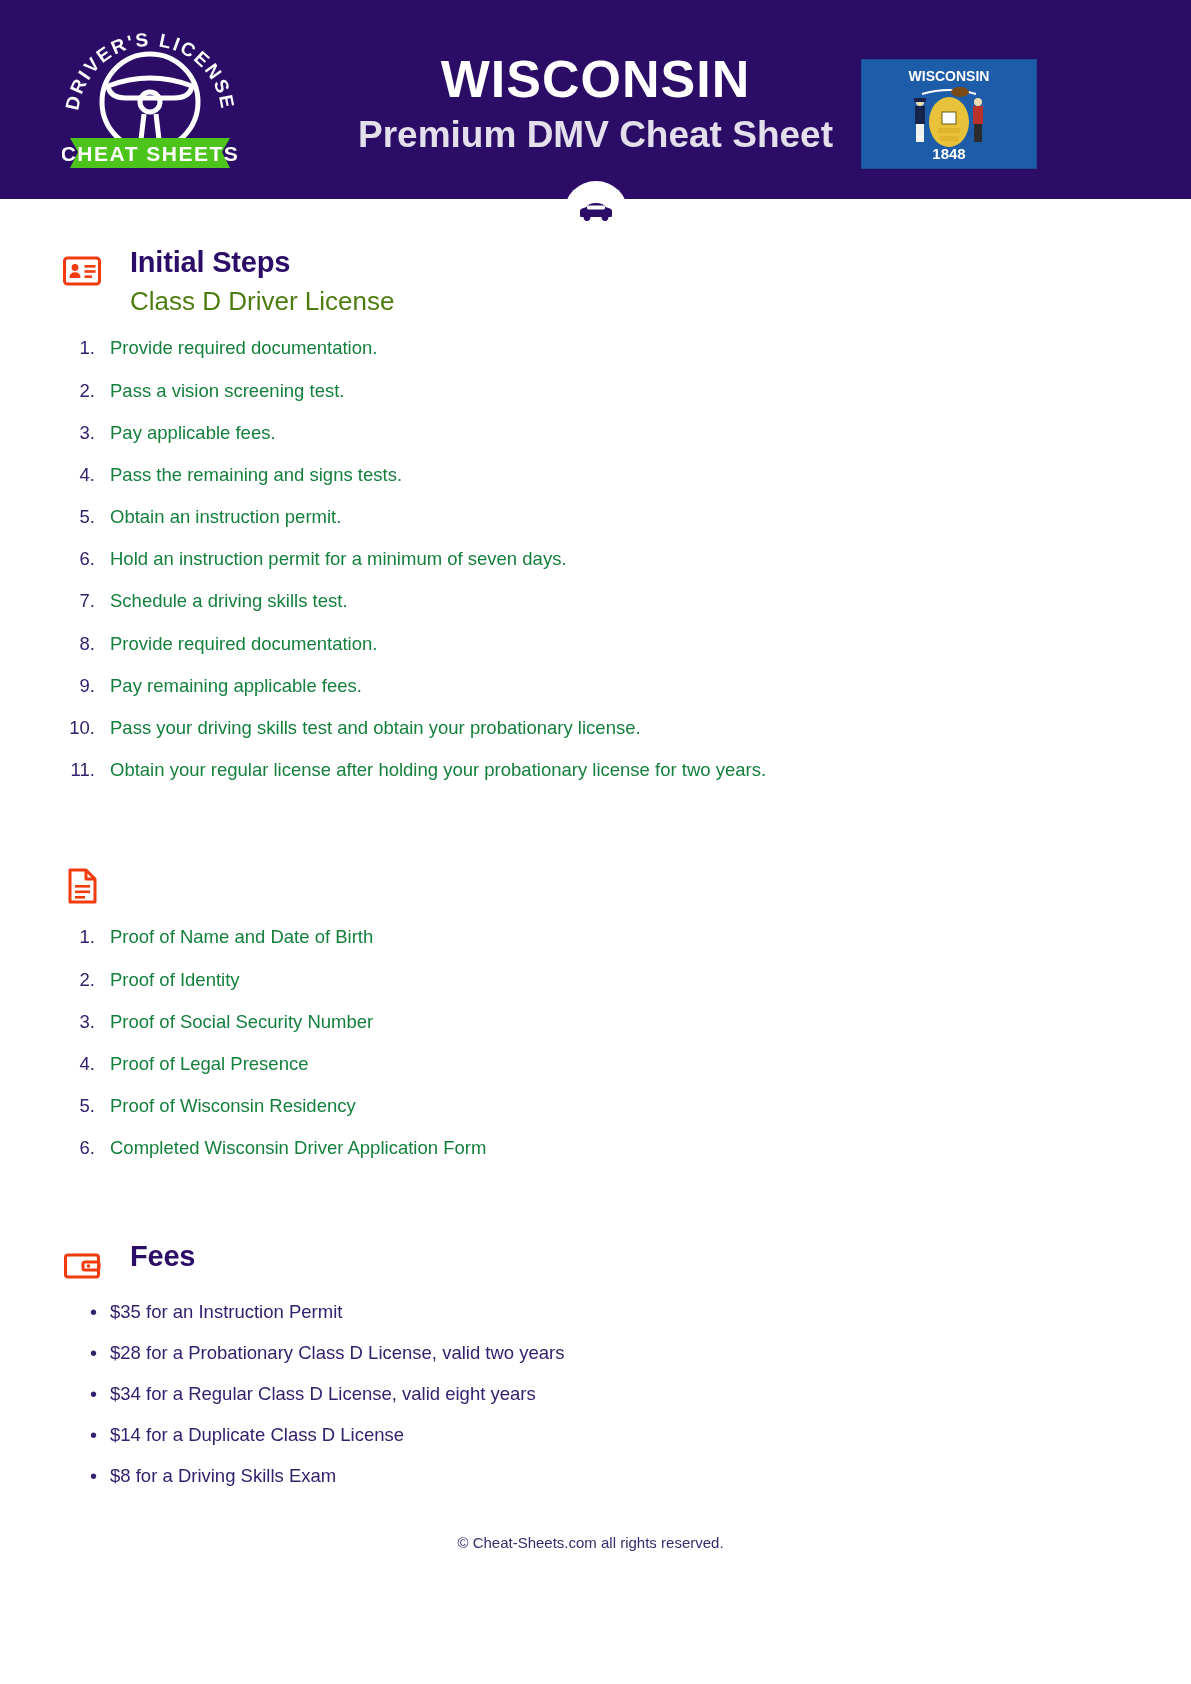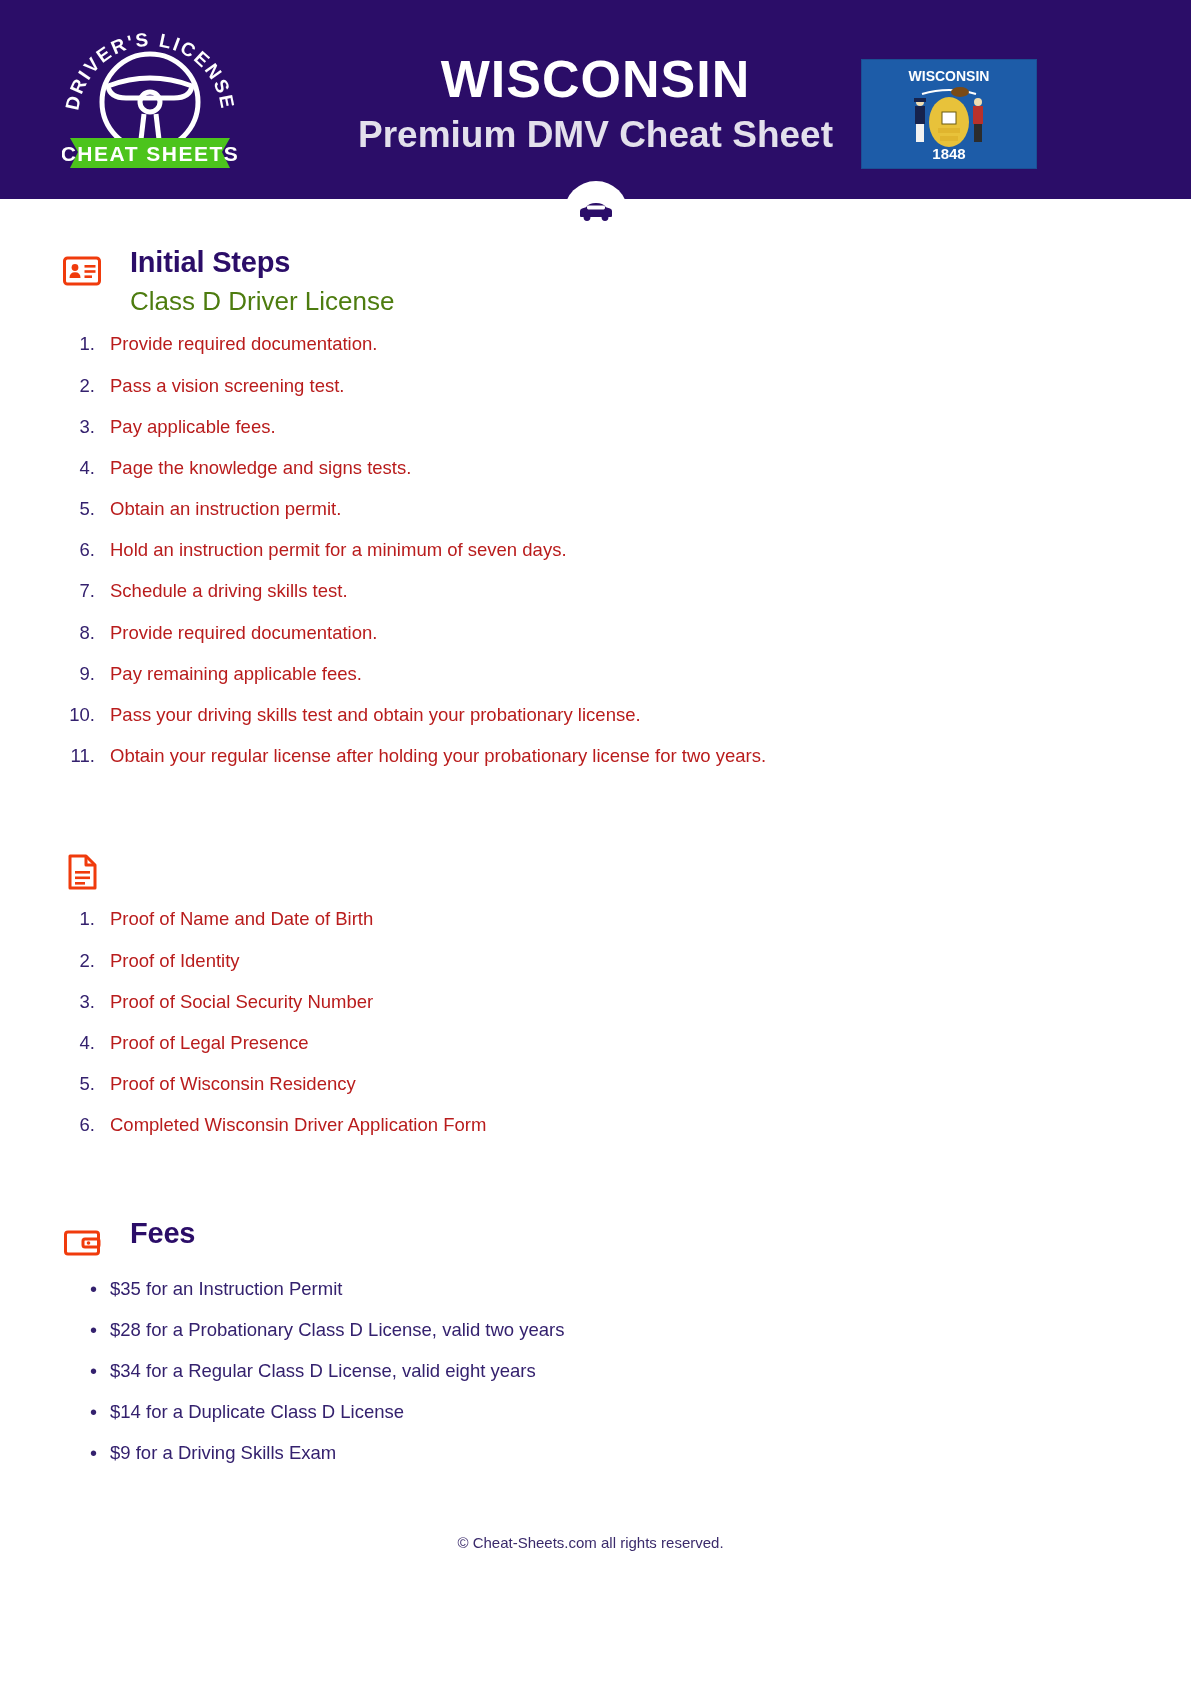--- a/index.html
+++ b/index.html
@@ -117,24 +117,25 @@
     line-height: 1.15;
   }
 
   ol.steps, ol.docs {
     margin: 16px 0 0 0;
     padding: 0 0 0 38px;
     list-style-position: outside;
   }
   ol.steps li, ol.docs li {
     font-size: 18.5px;
-    color: #b91c1c;
+    color: #15803d;
     line-height: 1.2;
     margin-bottom: 19px;
     padding-left: 10px;
+    margin-top: 20px;
   }
   ol.steps li::marker, ol.docs li::marker {
     color: #34216e;
   }
 
   ul.fees {
     margin: 16px 0 0 0;
     padding: 0 0 0 48px;
     list-style: none;
   }
@@ -271,21 +272,21 @@
       </div>
       <div>
         <div class="sec-title">Initial Steps</div>
         <div class="sec-sub">Class D Driver License</div>
       </div>
     </div>
     <ol class="steps">
       <li>Provide required documentation.</li>
       <li>Pass a vision screening test.</li>
       <li>Pay applicable fees.</li>
-      <li>Page the knowledge and signs tests.</li>
+      <li>Pass the remaining and signs tests.</li>
       <li>Obtain an instruction permit.</li>
       <li>Hold an instruction permit for a minimum of seven days.</li>
       <li>Schedule a driving skills test.</li>
       <li>Provide required documentation.</li>
       <li>Pay remaining applicable fees.</li>
       <li>Pass your driving skills test and obtain your probationary license.</li>
       <li>Obtain your regular license after holding your probationary license for two years.</li>
     </ol>
   </div>
 
@@ -326,20 +327,20 @@
       </div>
       <div>
         <div class="sec-title">Fees</div>
       </div>
     </div>
     <ul class="fees">
       <li>$35 for an Instruction Permit</li>
       <li>$28 for a Probationary Class D License, valid two years</li>
       <li>$34 for a Regular Class D License, valid eight years</li>
       <li>$14 for a Duplicate Class D License</li>
-      <li>$9 for a Driving Skills Exam</li>
+      <li>$8 for a Driving Skills Exam</li>
     </ul>
   </div>
 </div>
 
 <div class="footer">
   <div class="footer-copy">©  Cheat-Sheets.com all rights reserved.</div>
 </div>
 
 </body></html>

